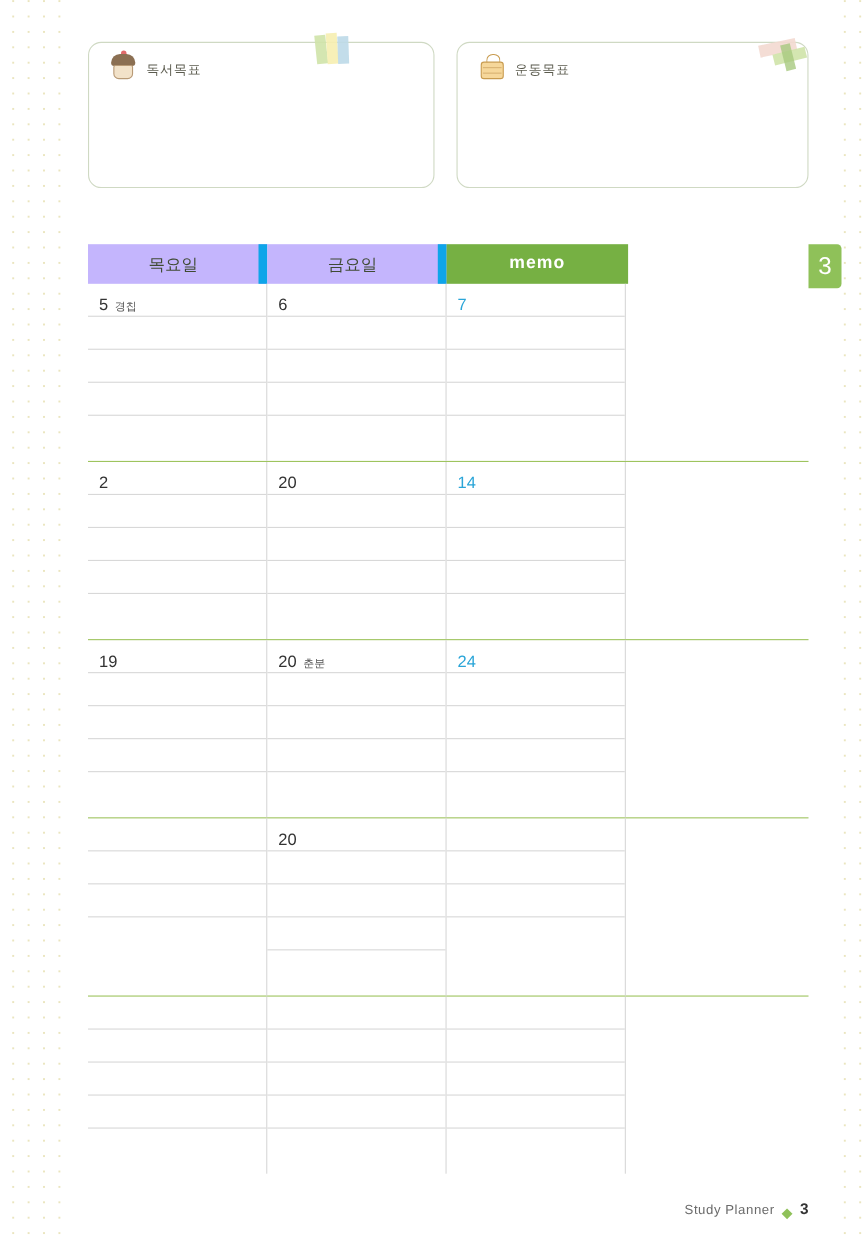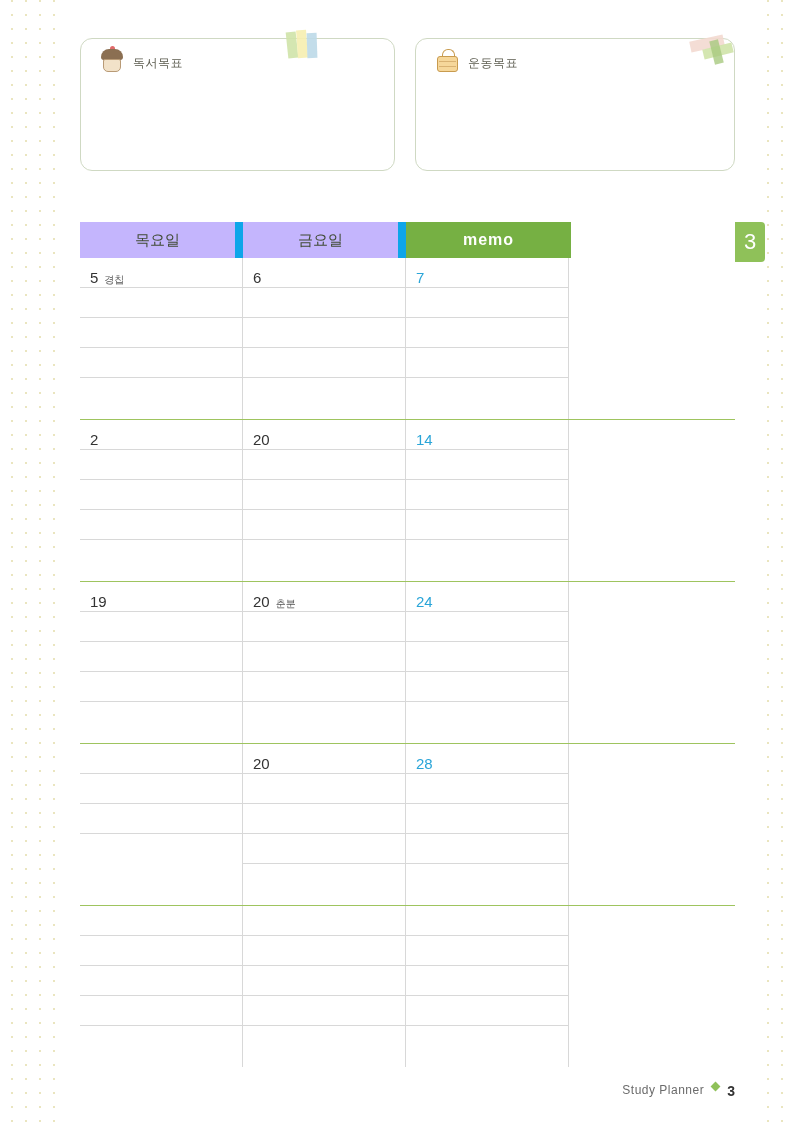--- a/index.html
+++ b/index.html
@@ -271,21 +271,21 @@
   }
 
   
   #footer {
     position: absolute;
     left: 0;
     top: 1083px;
     width: 787px;
     height: 24px;
     display: flex;
-    align-items: flex-start;
+    align-items: flex-end;
     justify-content: flex-end;
     padding-right: 52px;
     box-sizing: border-box;
   }
   .footer-text {
     font-size: 12px;
     color: #6b6b6b;
     letter-spacing: 0.5px;
   }
   .footer-diamond {
@@ -464,24 +464,20 @@
         <div class="daynum-row">
           <span class="daynum">20</span>
           <span class="daynote"></span>
         </div>
         <div class="line"></div>
         <div class="line"></div>
         <div class="line"></div>
         <div class="line last"></div>
       </div>
       <div class="col day">
-        <div class="daynum-row">
-          <span class="daynum sat">28</span>
-          <span class="daynote"></span>
-        </div>
         <div class="line"></div>
         <div class="line"></div>
         <div class="line"></div>
         <div class="line last"></div>
       </div>
       <div class="col memo">
         <div class="memo-fill"></div>
       </div>
     </div>
 

